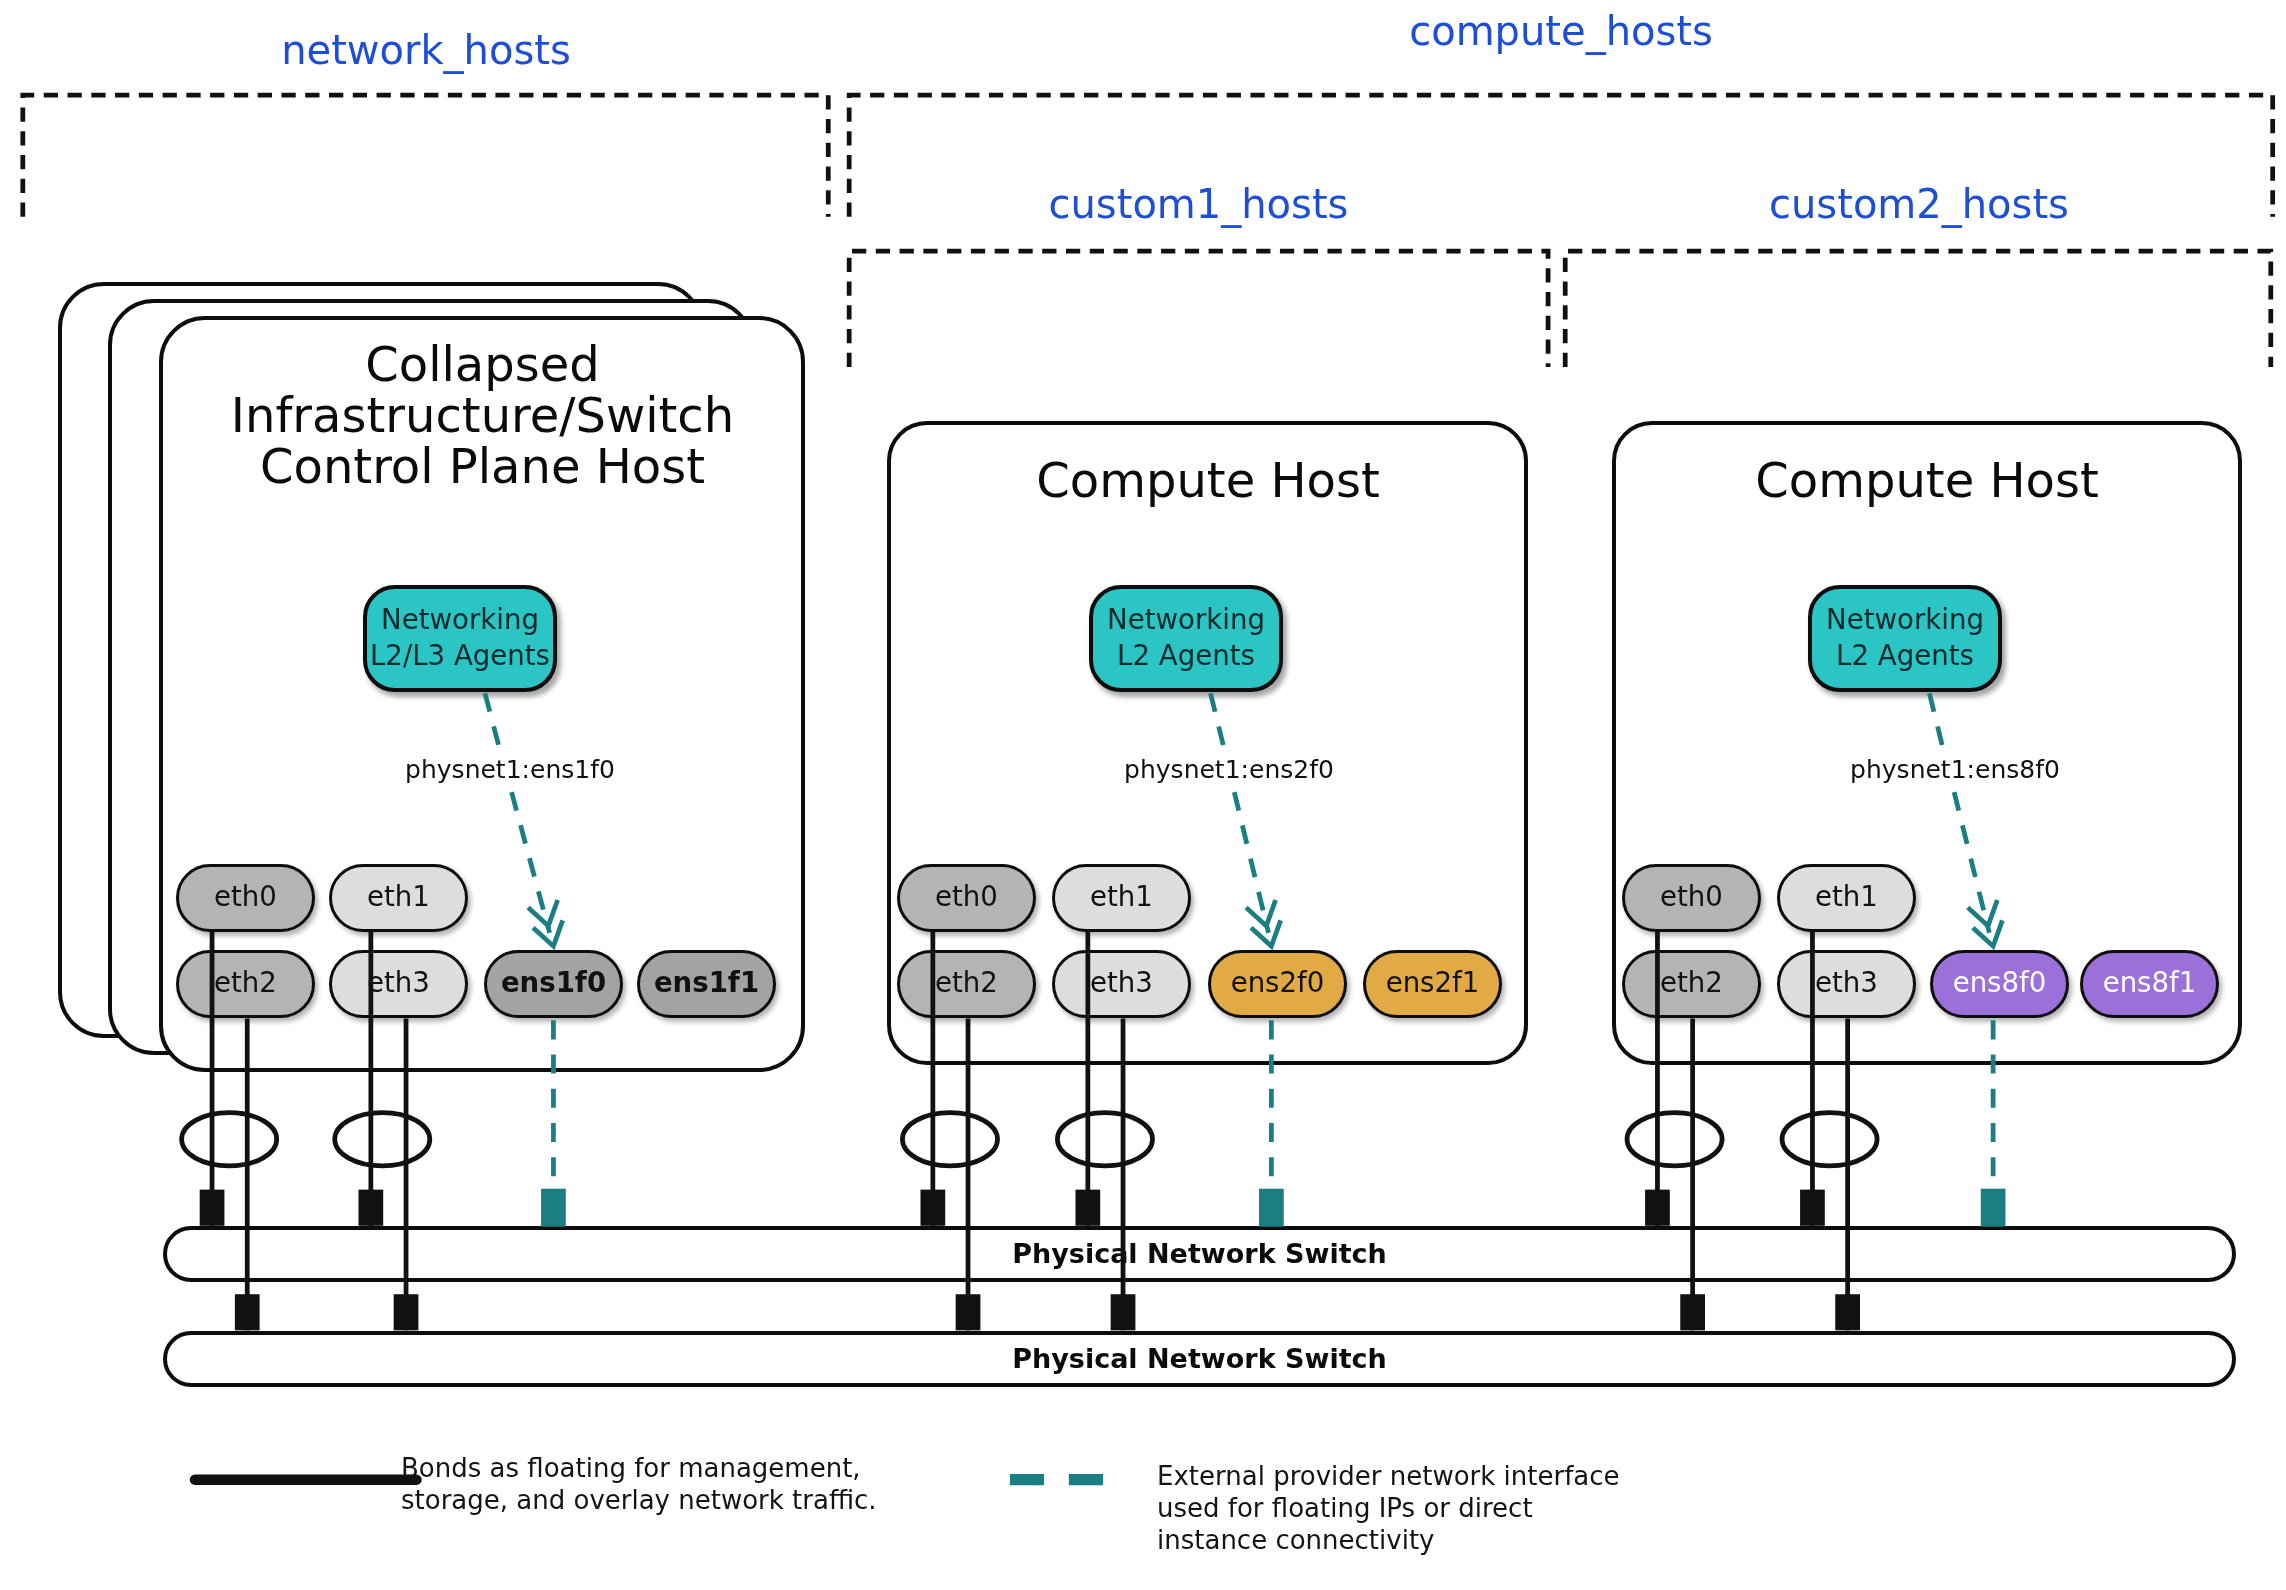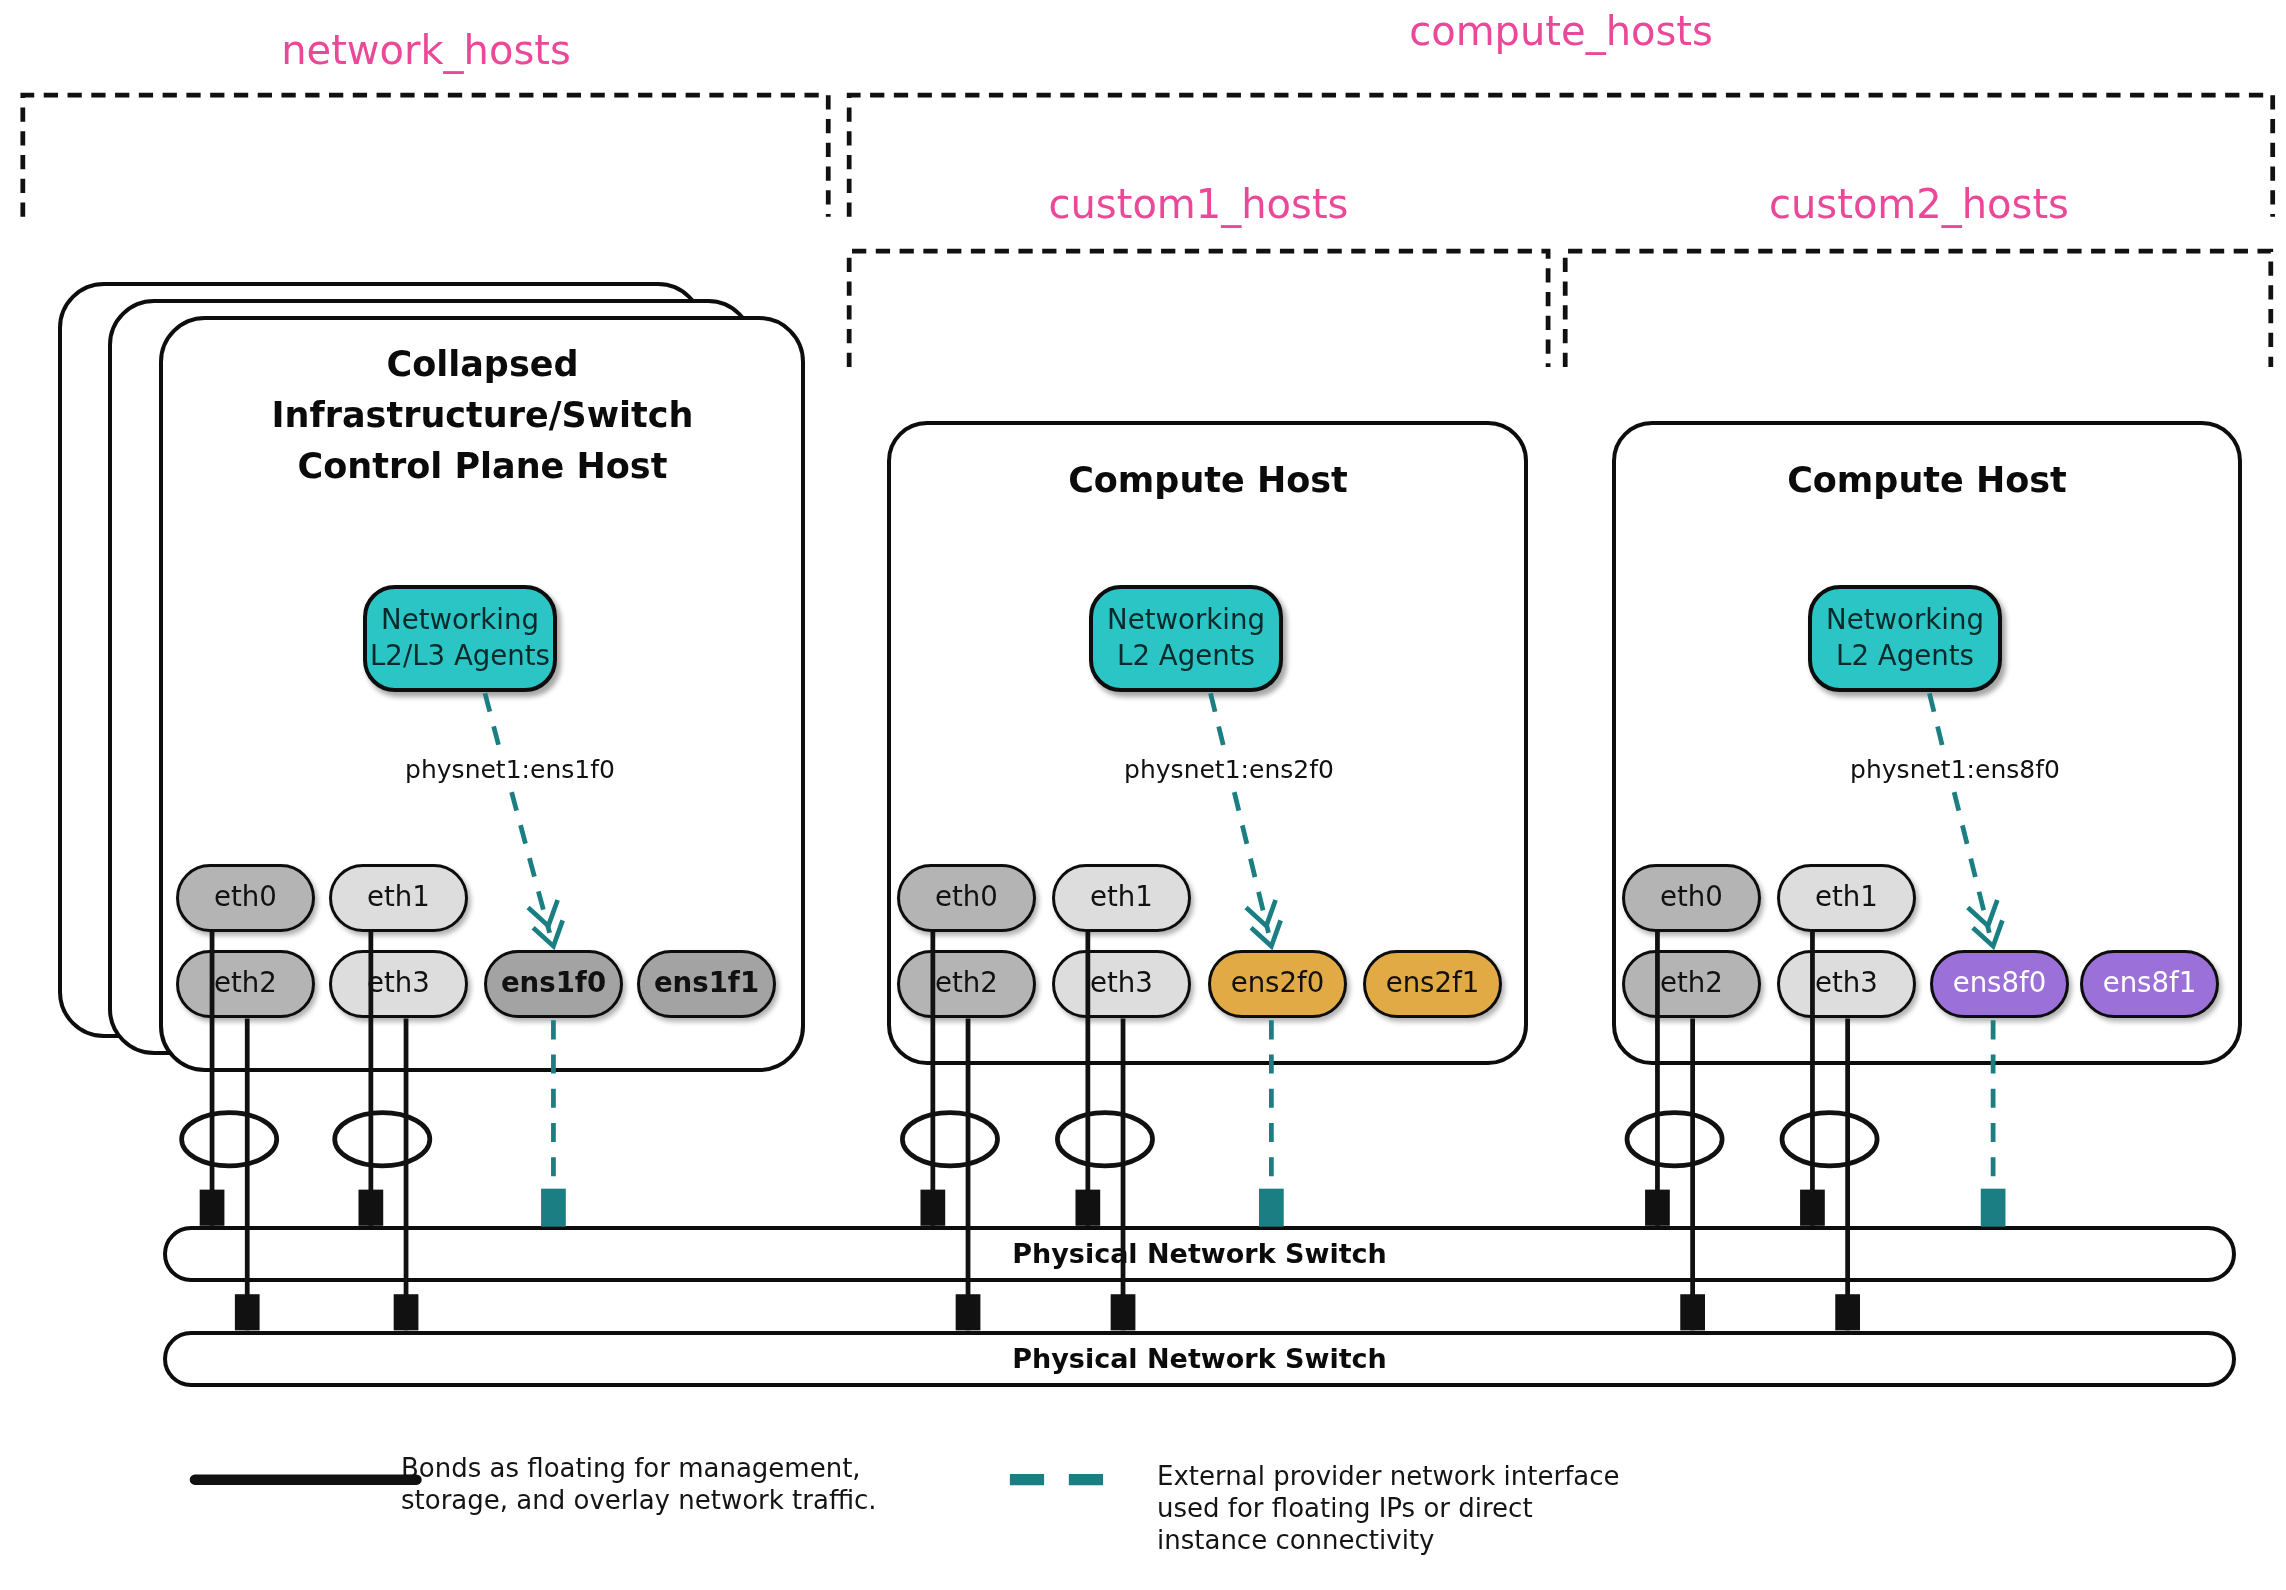--- a/index.html
+++ b/index.html
@@ -3,32 +3,32 @@
 <meta charset="utf-8">
 <style>
   html,body{margin:0;padding:0;background:#ffffff;}
   .canvas{
     position:relative;width:2286px;height:1590px;overflow:hidden;background:#ffffff;
     font-family:"DejaVu Sans","Liberation Sans",sans-serif;color:#111;
   }
   .overlay{position:absolute;left:0;top:0;pointer-events:none;}
 
   .group-label{
-    position:absolute;text-align:center;font-size:40px;font-weight:400;color:#ec4899;
+    position:absolute;text-align:center;font-size:40px;font-weight:400;color:#1d4ed8;
     letter-spacing:0px;white-space:nowrap;
   }
 
   .host-box{
     position:absolute;background:#ffffff;border:4.8px solid #0d0d0d;border-radius:46px;
     box-sizing:border-box;
   }
   .host-box.compute{border-radius:40px;}
 
   .host-title{
-    position:absolute;text-align:center;font-weight:700;font-size:35px;line-height:51px;color:#0b0b0b;
+    position:absolute;text-align:center;font-weight:400;font-size:48px;line-height:51px;color:#0b0b0b;
   }
 
   .agent-pill{
     position:absolute;width:194px;height:107px;box-sizing:border-box;
     background:#2bc5c5;border:4.8px solid #0d0d0d;border-radius:32px;
     text-align:center;font-size:27.6px;line-height:36px;padding-top:13.3px;color:#092a2a;
     box-shadow:3.8px 4.8px 5.7px rgba(0,0,0,0.35);
   }
 
   .physnet-label{

